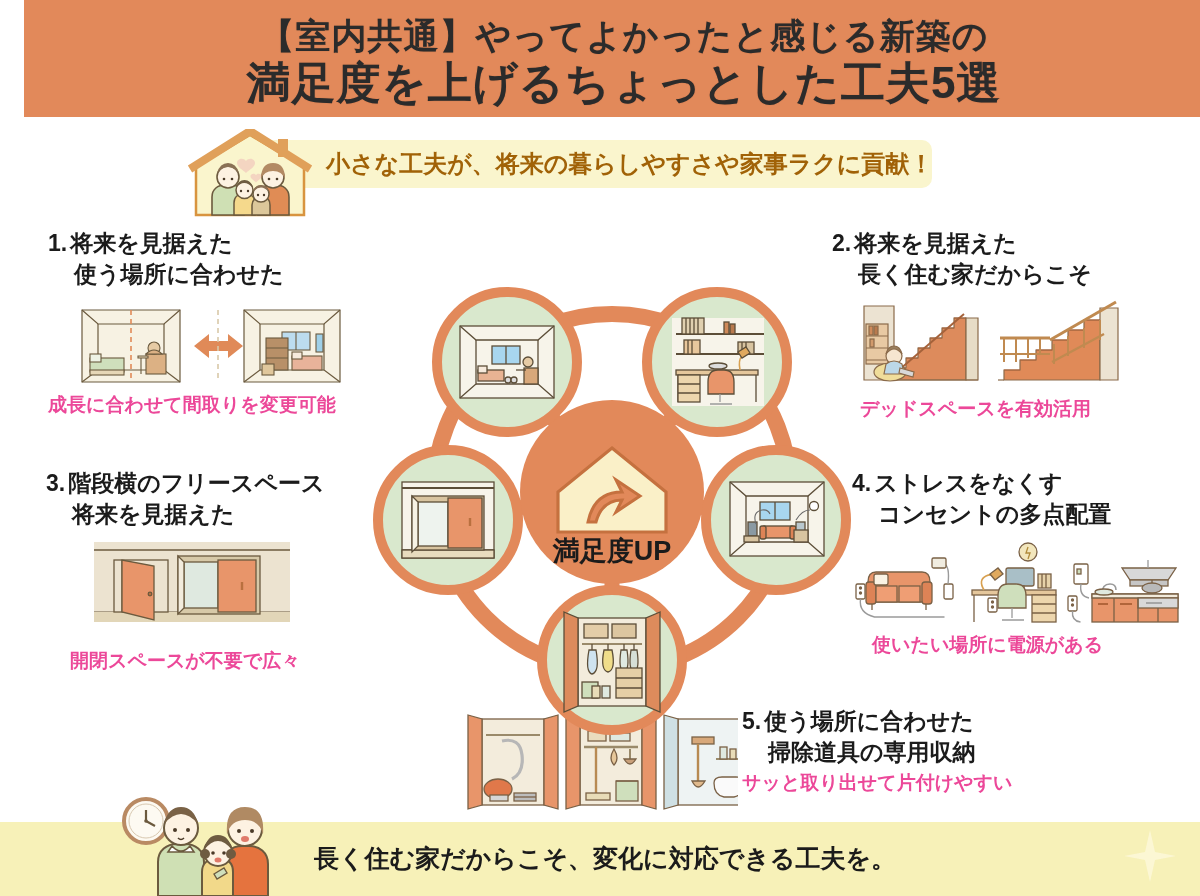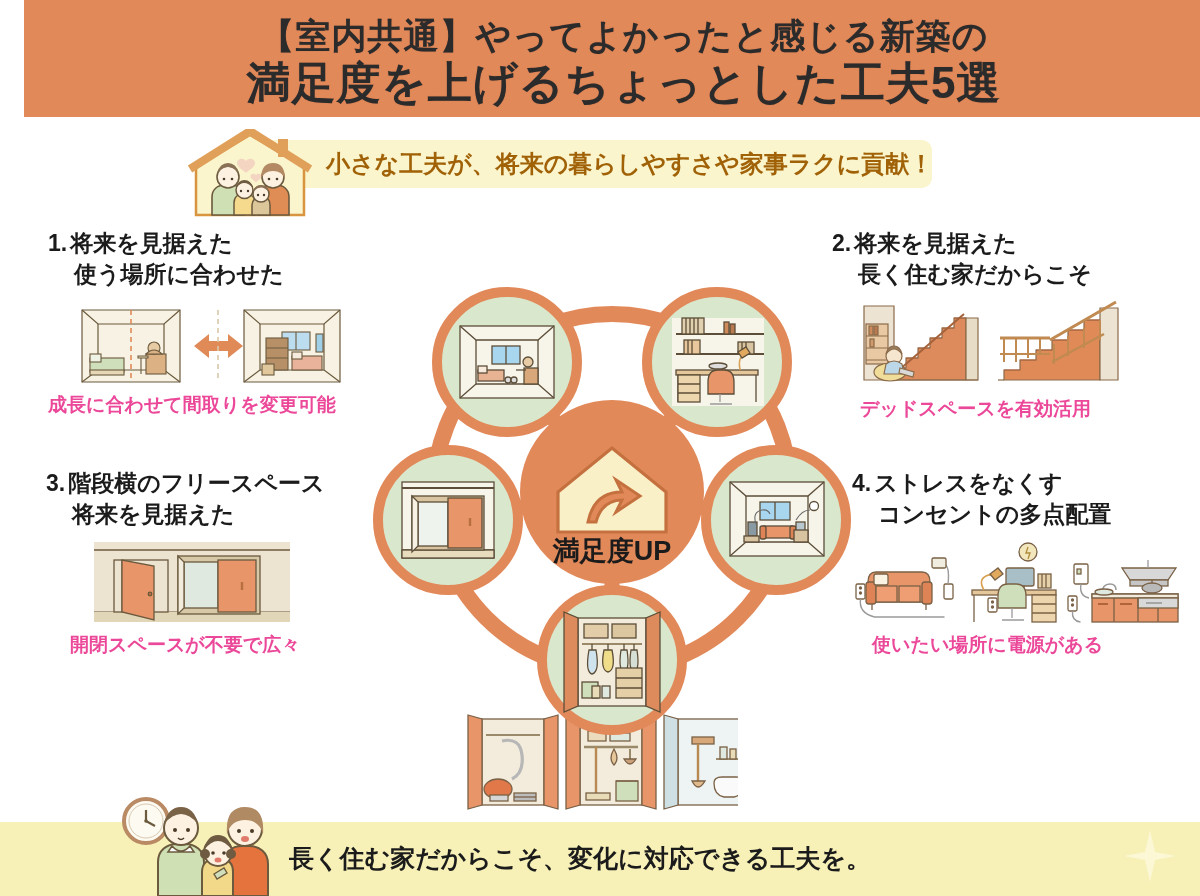--- a/index.html
+++ b/index.html
@@ -62,41 +62,41 @@
   #item1{left:48px;top:228px;width:340px;}
   #item1 .item-ill{margin-top:8px;margin-left:28px;}
   #item1 .item-cap{margin-top:6px;margin-left:0px;}
 
   #item2{left:832px;top:228px;width:350px;}
   #item2 .item-ill{margin-top:8px;margin-left:22px;}
   #item2 .item-cap{margin-top:6px;margin-left:28px;}
 
   #item3{left:46px;top:468px;width:350px;}
   #item3 .item-ill{margin-top:8px;margin-left:46px;}
-  #item3 .item-cap{margin-top:6px;margin-left:24px;}
+  #item3 .item-cap{margin-top:22px;margin-left:24px;}
 
   #item4{left:852px;top:468px;width:350px;}
   #item4 .item-ill{margin-top:8px;margin-left:0px;}
   #item4 .item-cap{margin-top:4px;margin-left:20px;}
 
   #item5{left:742px;top:706px;width:330px;}
   #item5 .item-cap{margin-top:2px;margin-left:0px;font-size:19px;}
 
   #item5ill{position:absolute;left:458px;top:705px;}
 
   
   #diagram{position:absolute;left:352px;top:230px;width:520px;height:520px;}
 
   
   .footer{
     position:absolute;left:0;top:822px;width:1200px;height:74px;
     background:#f7f1b8;
   }
   .footer-text{
-    position:absolute;left:289px;top:20px;
+    position:absolute;left:314px;top:20px;
     font-size:25px;font-weight:700;color:#1b1b1b;white-space:nowrap;
   }
   .footer-family{position:absolute;left:110px;top:-28px;width:200px;height:102px;}
   .footer-sparkle{position:absolute;left:1120px;top:4px;width:60px;height:60px;}
 </style>
 </head>
 <body>
 
 <div id="page">
 
@@ -383,20 +383,27 @@
       <rect x="234" y="32" width="22" height="7" fill="#d8a87a"></rect>
       <path d="M240 39 L240 76" stroke="#b88a52" stroke-width="2.4"></path>
       <path d="M234 76 q6 12 13 0z" fill="#e0b98c"></path>
       <path d="M258 54 L280 54" stroke="#9a8a6a" stroke-width="2"></path>
       <rect x="262" y="42" width="7" height="12" fill="#dfe9e0"></rect>
       <rect x="272" y="44" width="6" height="10" fill="#e8dcb8"></rect>
       <path d="M256 78 q0-6 8-6 h14 q8 0 8 6 q0 12 -10 14 h-10 q-10-2 -10-14z" fill="#fafafa"></path>
     </g>
   </svg>
 
+  <div class="item" id="item5">
+    <div class="item-title">
+      <span class="num">5.</span><span>使う場所に合わせた</span>
+      <span class="l2">掃除道具の専用収納</span>
+    </div>
+    <div class="item-cap">サッと取り出せて片付けやすい</div>
+  </div>
 
   <svg id="diagram" viewBox="0 0 520 520">
 
     <circle cx="260" cy="262" r="178" fill="none" stroke="#e2895a" stroke-width="16"></circle>
 
     <g stroke="#e2895a" stroke-width="15" stroke-linecap="round">
       <line x1="260" y1="262" x2="155" y2="132"></line>
       <line x1="260" y1="262" x2="365" y2="132"></line>
       <line x1="260" y1="262" x2="96" y2="290"></line>
       <line x1="260" y1="262" x2="424" y2="290"></line>

